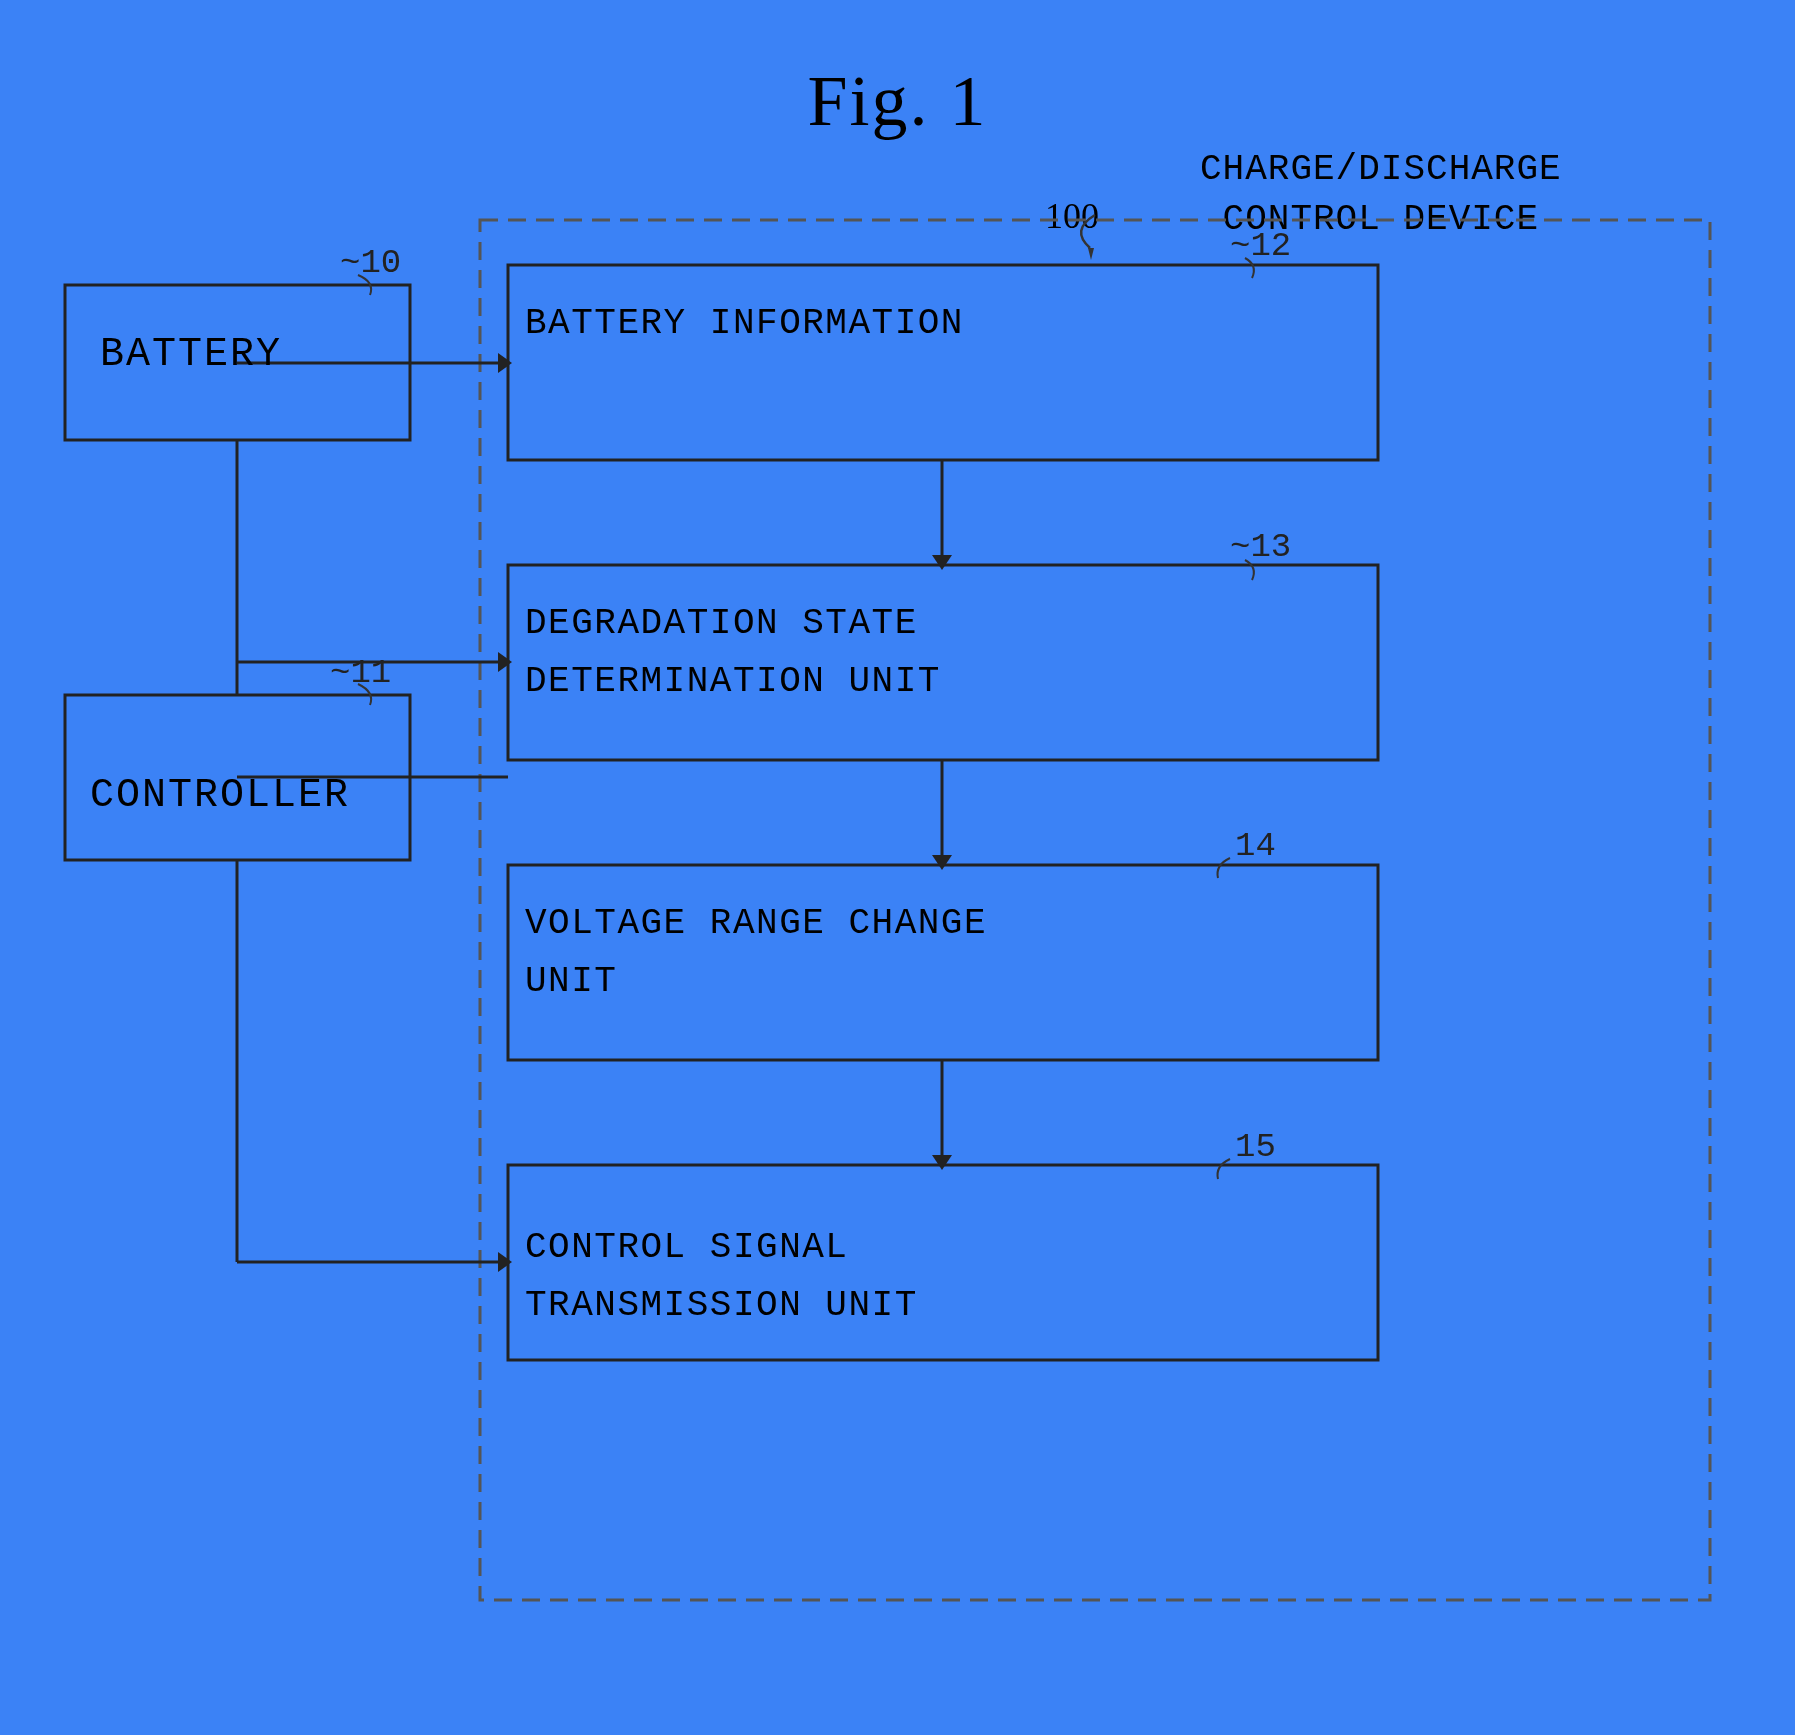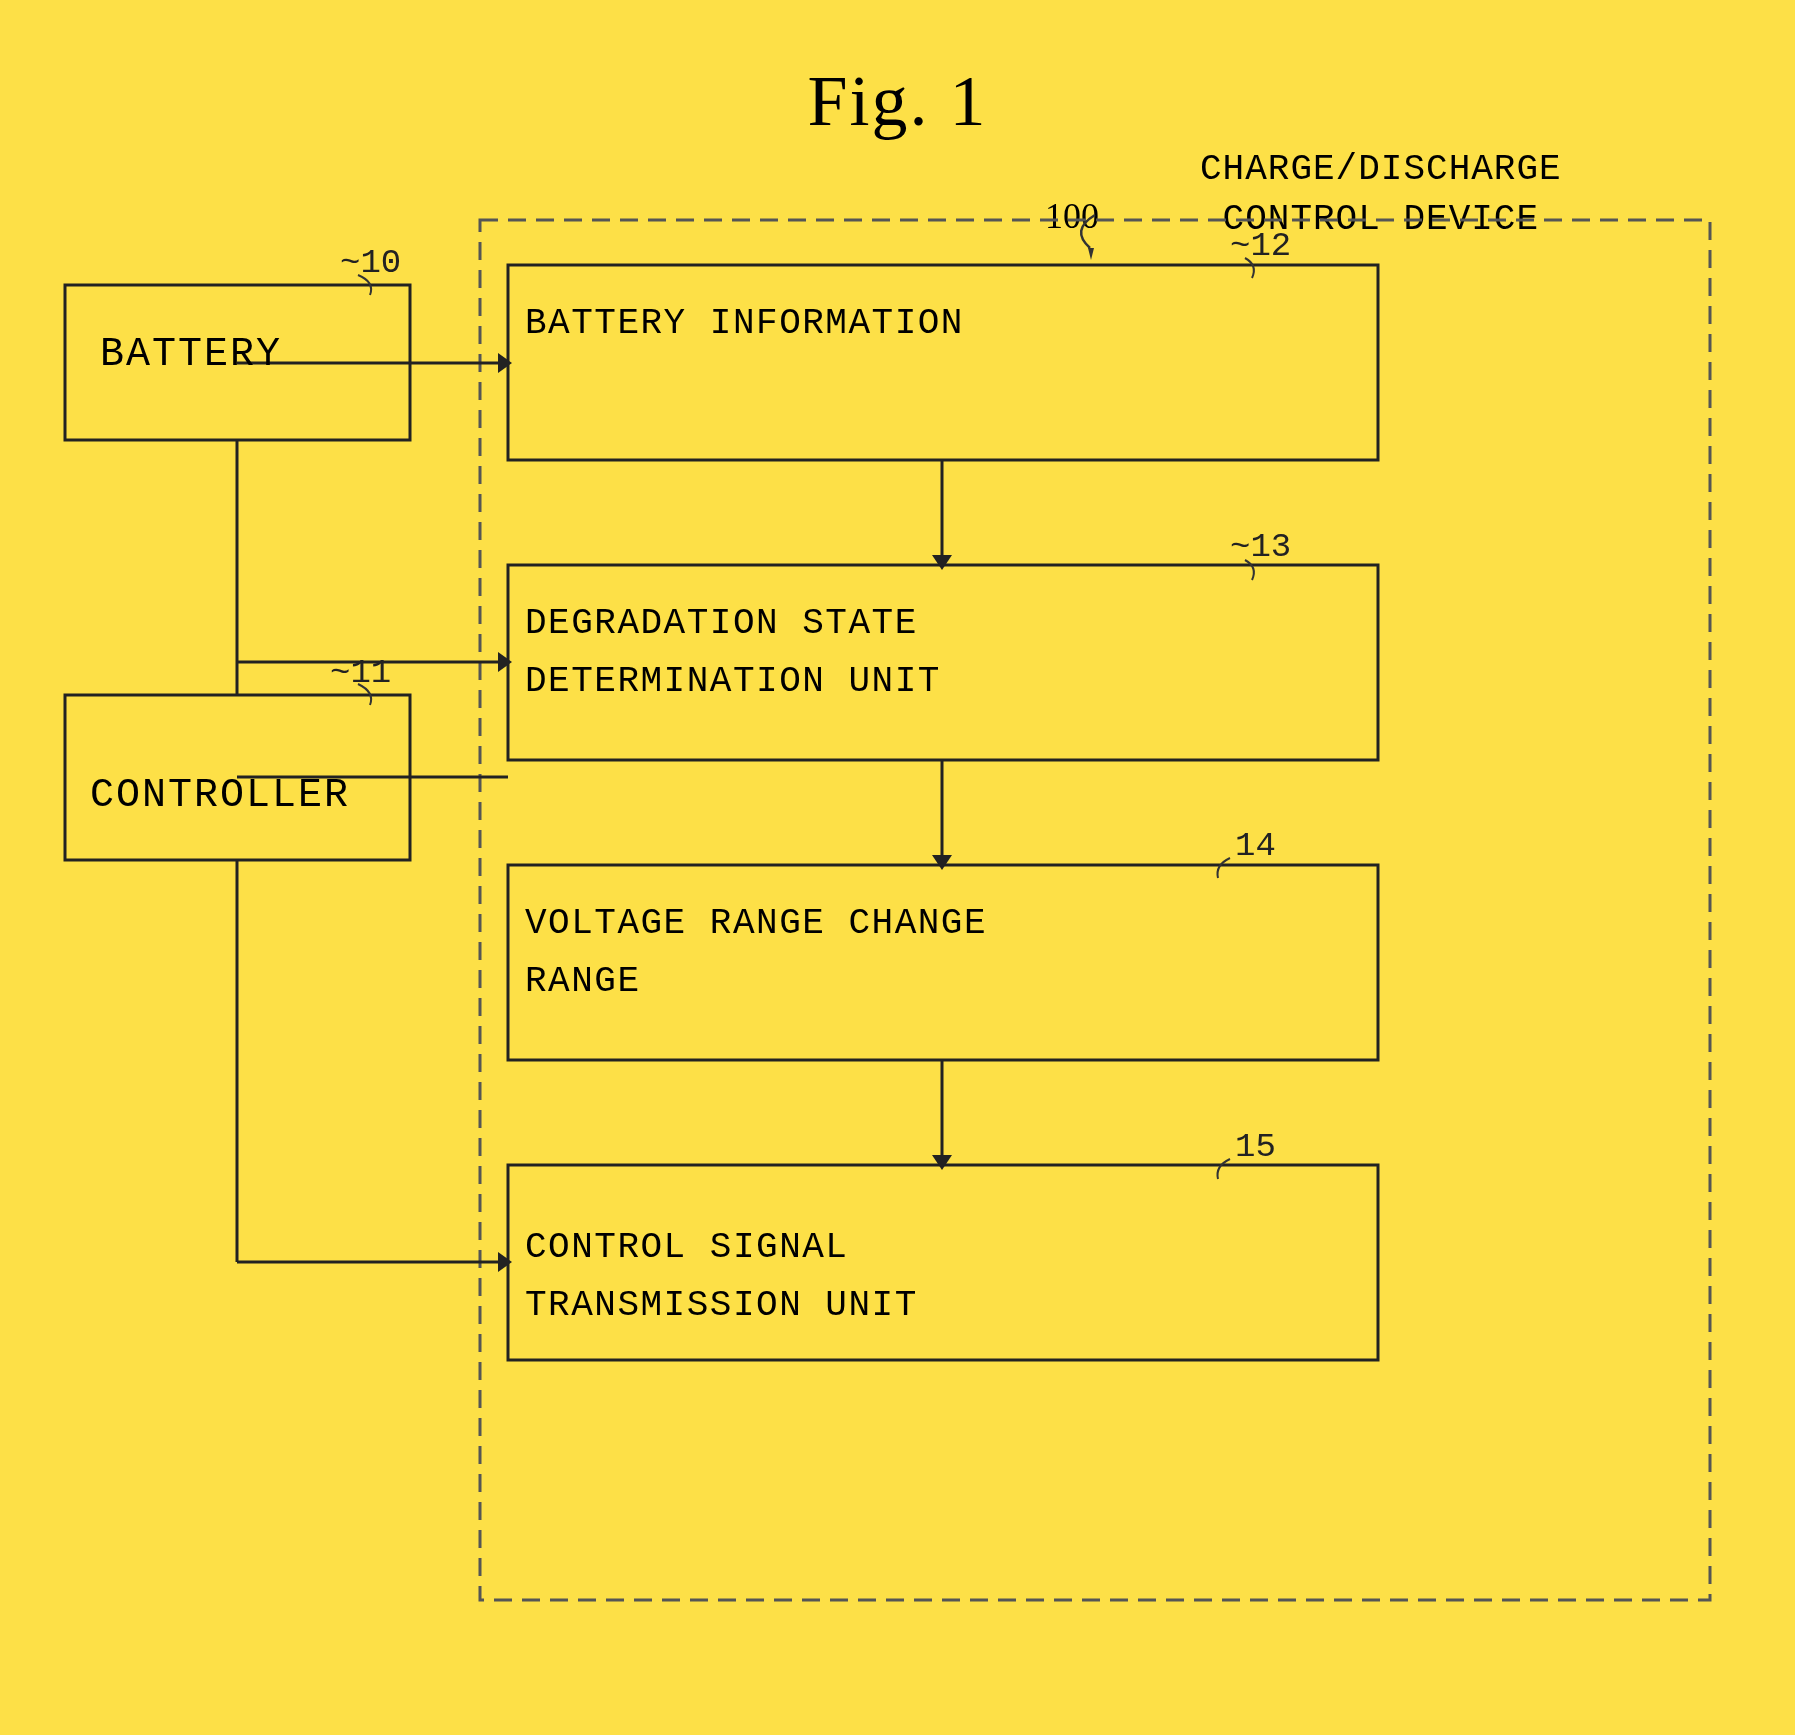--- a/index.html
+++ b/index.html
@@ -10,21 +10,21 @@
       width: 1795px;
       height: 1735px;
       position: relative;
       overflow: hidden;
     }
 
     .page {
       width: 1795px;
       height: 1735px;
       position: relative;
-      background: #fde047;
+      background: #3b82f6;
     }
 
     .fig-title {
       text-align: center;
       font-size: 72px;
       font-family: 'Times New Roman', Times, serif;
       padding-top: 60px;
       letter-spacing: 2px;
     }
 
@@ -144,21 +144,21 @@
     <span>BATTERY INFORMATION</span><br>
   </div>
 
   <div style="position:absolute;top:595px;left:525px;font-size:36px;font-family:'Courier New',monospace;letter-spacing:1.5px;line-height:1.6;">
     <span>DEGRADATION    STATE</span><br>
     <span>DETERMINATION UNIT</span>
   </div>
 
   <div style="position:absolute;top:895px;left:525px;font-size:36px;font-family:'Courier New',monospace;letter-spacing:1.5px;line-height:1.6;">
     <span>VOLTAGE RANGE CHANGE</span><br>
-    <span>RANGE</span>
+    <span>UNIT</span>
   </div>
 
   <div style="position:absolute;top:1195px;left:525px;font-size:36px;font-family:'Courier New',monospace;letter-spacing:1.5px;line-height:1.6;margin-top:24px;">
     <span>CONTROL    SIGNAL</span><br>
     <span>TRANSMISSION UNIT</span>
   </div>
 
 </div>
 
 </body></html>

